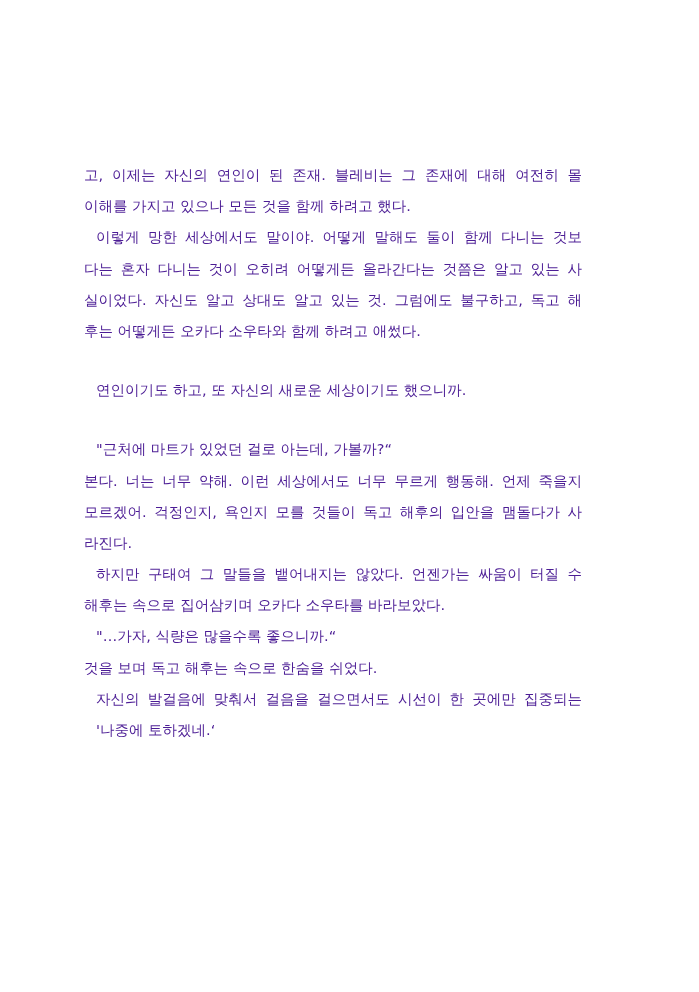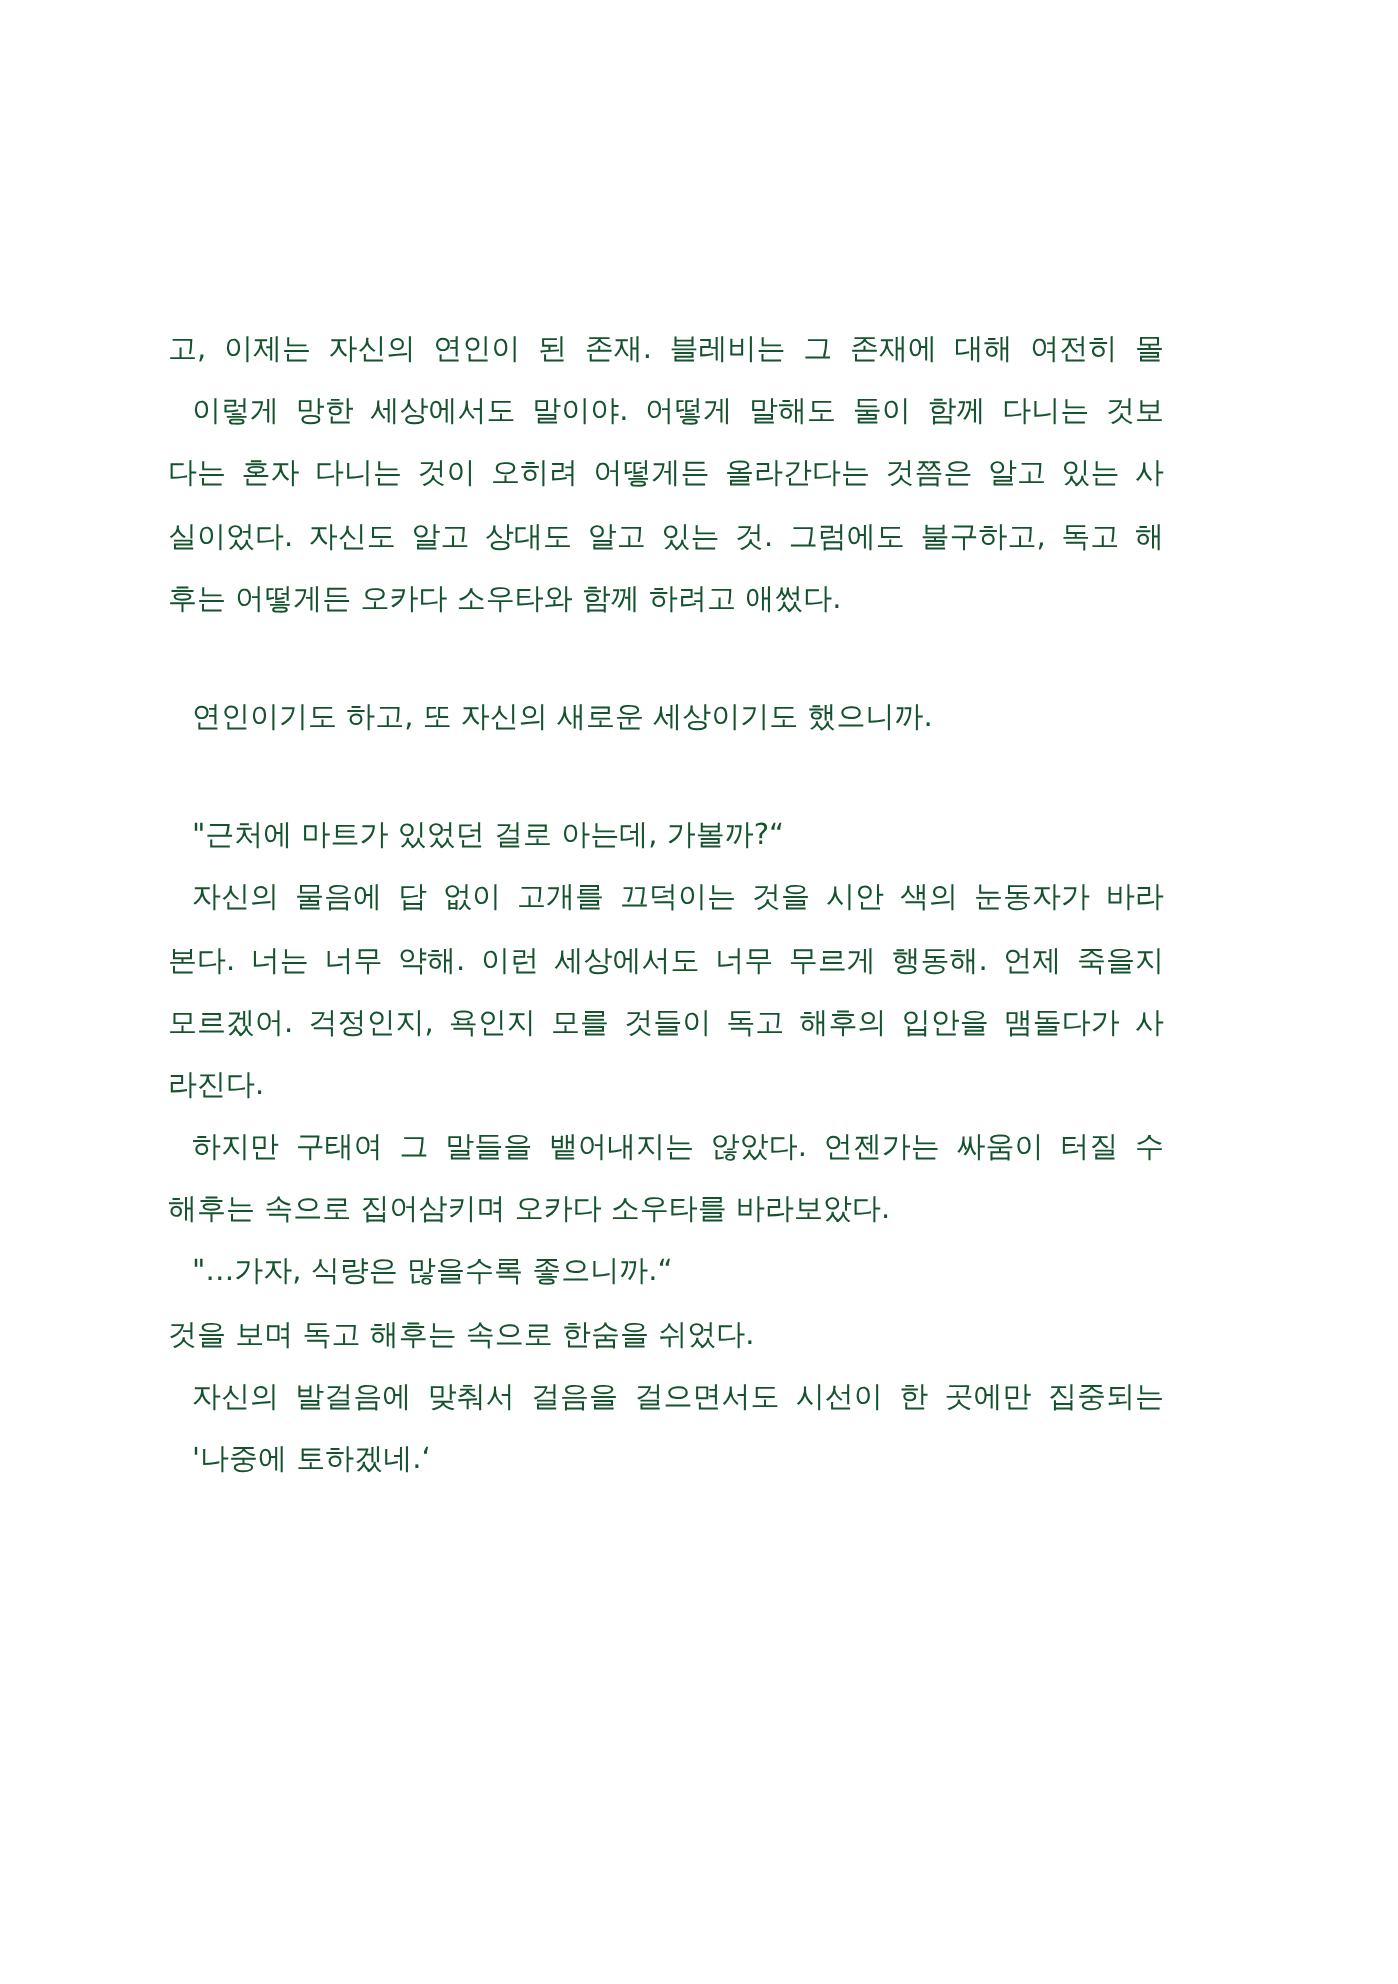--- a/index.html
+++ b/index.html
@@ -14,21 +14,21 @@
     overflow: hidden;
   }
   .page {
     position: absolute;
     left: 84px;
     top: 160px;
     width: 498px;
     font-family: "DejaVu Sans", "Liberation Sans", sans-serif;
     font-size: 14.5px;
     line-height: 31.2px;
-    color: #14532d;
+    color: #4c1d95;
   }
   .line {
     display: block;
     white-space: nowrap;
     text-align: justify;
     text-align-last: justify;
     height: 31.2px;
     overflow: hidden;
   }
   .line.last {
@@ -41,20 +41,21 @@
     height: 28px;
   }
 </style>
 </head>
 <body>
 
 <div class="page">
 
   <div>
     <span class="line">고, 이제는 자신의 연인이 된 존재. 블레비는 그 존재에 대해 여전히 몰</span>
+    <span class="line last">이해를 가지고 있으나 모든 것을 함께 하려고 했다.</span>
   </div>
 
   <div>
     <span class="line indent">이렇게 망한 세상에서도 말이야. 어떻게 말해도 둘이 함께 다니는 것보</span>
     <span class="line">다는 혼자 다니는 것이 오히려 어떻게든 올라간다는 것쯤은 알고 있는 사</span>
     <span class="line">실이었다. 자신도 알고 상대도 알고 있는 것. 그럼에도 불구하고, 독고 해</span>
     <span class="line last">후는 어떻게든 오카다 소우타와 함께 하려고 애썼다.</span>
   </div>
 
   <div class="blank"></div>
@@ -63,21 +64,20 @@
     <span class="line indent last">연인이기도 하고, 또 자신의 새로운 세상이기도 했으니까.</span>
   </div>
 
   <div class="blank"></div>
 
   <div>
     <span class="line indent last">"근처에 마트가 있었던 걸로 아는데, 가볼까?“</span>
   </div>
 
   <div>
-    <span class="line indent">자신의 물음에 답 없이 고개를 끄덕이는 것을 시안 색의 눈동자가 바라</span>
     <span class="line">본다. 너는 너무 약해. 이런 세상에서도 너무 무르게 행동해. 언제 죽을지</span>
     <span class="line">모르겠어. 걱정인지, 욕인지 모를 것들이 독고 해후의 입안을 맴돌다가 사</span>
     <span class="line last">라진다.</span>
   </div>
 
   <div>
     <span class="line indent">하지만 구태여 그 말들을 뱉어내지는 않았다. 언젠가는 싸움이 터질 수</span>
     <span class="line last">해후는 속으로 집어삼키며 오카다 소우타를 바라보았다.</span>
   </div>
 

